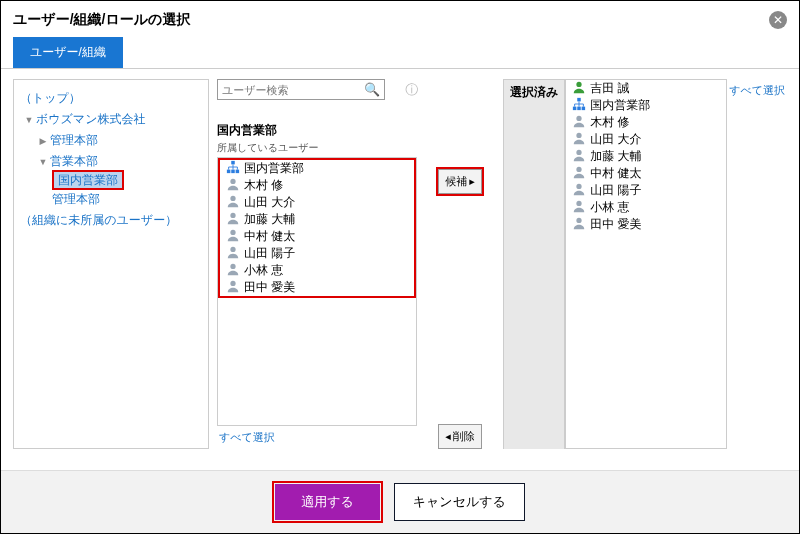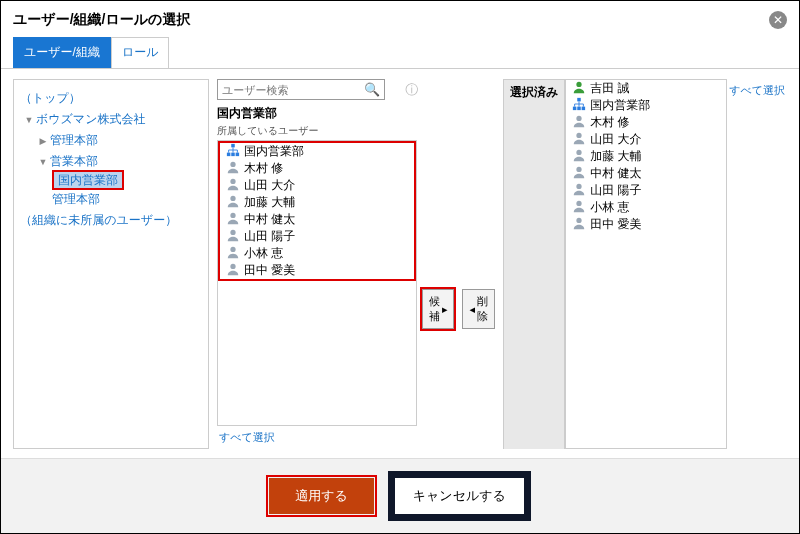--- a/index.html
+++ b/index.html
@@ -1,68 +1,67 @@
 <!DOCTYPE html>
 <html><head>
 <meta charset="utf-8">
 <style>
 *{box-sizing:border-box;margin:0;padding:0;font-family:"Meiryo","Hiragino Kaku Gothic Pro",sans-serif}
 body{background:#fff;width:800px;height:534px;overflow:hidden;position:relative;border:1px solid #000}
 .header{display:flex;padding:10px 12px 8px}
 .title{font-size:14px;font-weight:bold}
 .close-btn{margin-left:auto;width:18px;height:18px;border-radius:50%;background:#888;color:#fff;display:flex;align-items:center;justify-content:center;font-size:12px;cursor:pointer}
 .tabs{display:flex;border-bottom:1px solid #ccc;padding:0 12px;gap:0}
-.tab{padding:6px 10px;font-size:12px;cursor:pointer;color:#1a73c7;border:1px solid transparent}
+.tab{padding:6px 16px;font-size:12px;cursor:pointer;color:#1a73c7;border:1px solid transparent}
 .tab.active{background:#1976d2;color:#fff}
 .tab:not(.active){border:1px solid #ccc;border-bottom:none;background:#fff}
 .body{display:flex;padding:10px 12px;gap:8px;height:390px}
 .tree-panel{width:196px;border:1px solid #ccc;padding:8px 6px;font-size:12px;overflow:auto}
 .tree-panel a{color:#1a73c7;text-decoration:none;display:block;padding:2px 0}
 .tree-row{display:flex;align-items:center;gap:2px}
 .tree-caret{color:#888;font-size:9px;width:10px;text-align:center}
 .tree-l1{padding-left:4px}
 .tree-l2{padding-left:18px}
 .tree-l3{padding-left:32px}
 .tree-sel{background:#bcd4ee;padding:1px 4px;border:2px solid #d00}
 .center-panel{width:200px;display:flex;flex-direction:column}
-.search-row{display:flex;align-items:center;gap:20px;margin-bottom:3px}
+.search-row{display:flex;align-items:center;gap:20px;margin-bottom:20px}
 .search-box{flex:1;display:flex;align-items:center;border:1px solid #999;padding:2px 4px;background:#fff}
 .search-box input{flex:1;border:none;outline:none;font-size:11px;color:#888}
 .search-box .mag{font-size:13px;font-weight:bold}
 .info-icon{color:#bbb;font-size:13px}
 .org-title{font-size:12px;font-weight:bold;padding:2px 0}
 .sub-label{font-size:10px;color:#555}
 .user-list{flex:1;border:1px solid #ccc;margin-top:2px;overflow:auto;position:relative}
 .user-list-inner{border:2px solid #d00}
 .user-item{display:flex;align-items:flex-start;gap:4px;padding:0 6px;font-size:12px}
 .person-icon{width:14px;height:14px;display:inline-flex;align-items:center;justify-content:center}
 .person-icon svg{width:14px;height:14px}
 .org-icon svg{width:14px;height:14px}
 .select-all{color:#1a73c7;font-size:11px;padding:4px 2px;cursor:pointer}
-.move-buttons{display:flex;gap:8px;align-items:center;justify-content:flex-end;padding-top:90px;width:70px}
+.move-buttons{display:flex;flex-direction:column;gap:8px;align-items:center;justify-content:space-between;padding-top:90px;width:70px}
 .move-btn{border:1px solid #999;background:#f3f3f3;font-size:11px;padding:4px 6px;cursor:pointer;display:flex;align-items:center;gap:2px}
 .move-btn.hl{outline:2px solid #d00}
 .right-panel{flex:1;display:flex;}
 .right-title{background:#e8e8e8;font-size:12px;font-weight:bold;padding:4px 6px;border:1px solid #ccc;border-bottom:none}
 .selected-list{flex:1;border:1px solid #ccc;overflow:auto}
 .footer{background:#f2f2f2;border-top:1px solid #ddd;display:flex;align-items:center;justify-content:center;gap:14px;padding:12px 0;position:absolute;bottom:0;left:0;right:0}
-.btn-primary{background:#c2410c;color:#fff;border:none;padding:9px 26px;font-size:13px;cursor:pointer;outline:2px solid #d00;outline-offset:1px}
-.btn-secondary{background:#fff;border:7px solid #0f172a;padding:9px 18px;font-size:13px;cursor:pointer}
+.btn-primary{background:#a21caf;color:#fff;border:none;padding:9px 26px;font-size:13px;cursor:pointer;outline:2px solid #d00;outline-offset:1px}
+.btn-secondary{background:#fff;border:1px solid #0f172a;padding:9px 18px;font-size:13px;cursor:pointer}
 </style>
 </head>
 <body>
 
 <div class="header">
   <div class="title">ユーザー/組織/ロールの選択</div>
   <div class="close-btn">✕</div>
 </div>
 
 <div class="tabs">
   <div class="tab active">ユーザー/組織</div>
-  <div class="tab">ロール</div>
 </div>
 
 <div class="body">
   <div class="tree-panel">
     <a href="#" class="tree-l1">（トップ）</a>
     <div class="tree-row tree-l1">
         <span class="tree-caret">▼</span>
         <a href="#">ボウズマン株式会社</a>
       </div>
     <div class="tree-row tree-l2">

